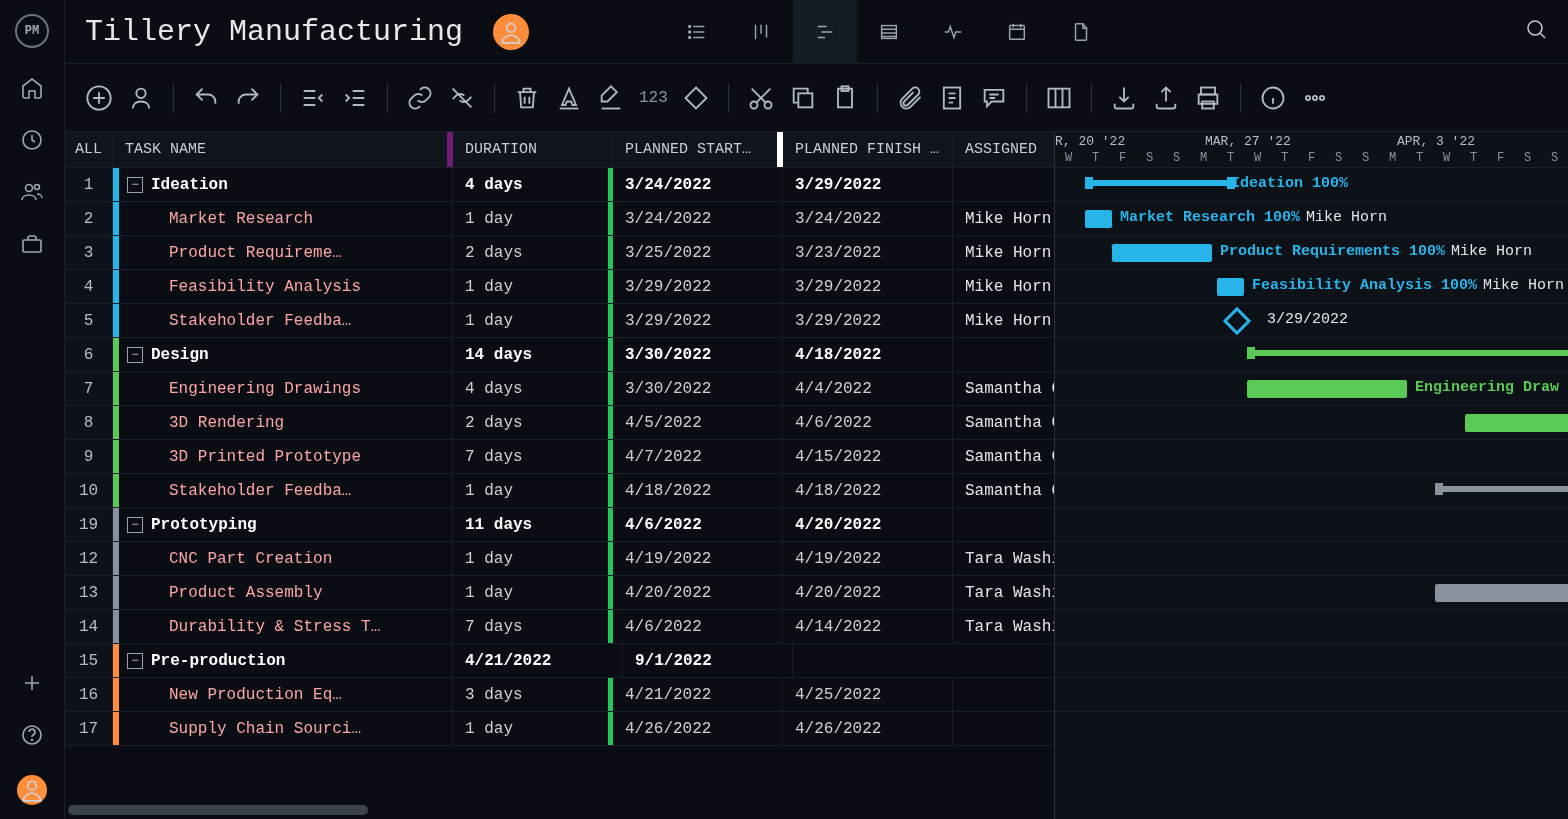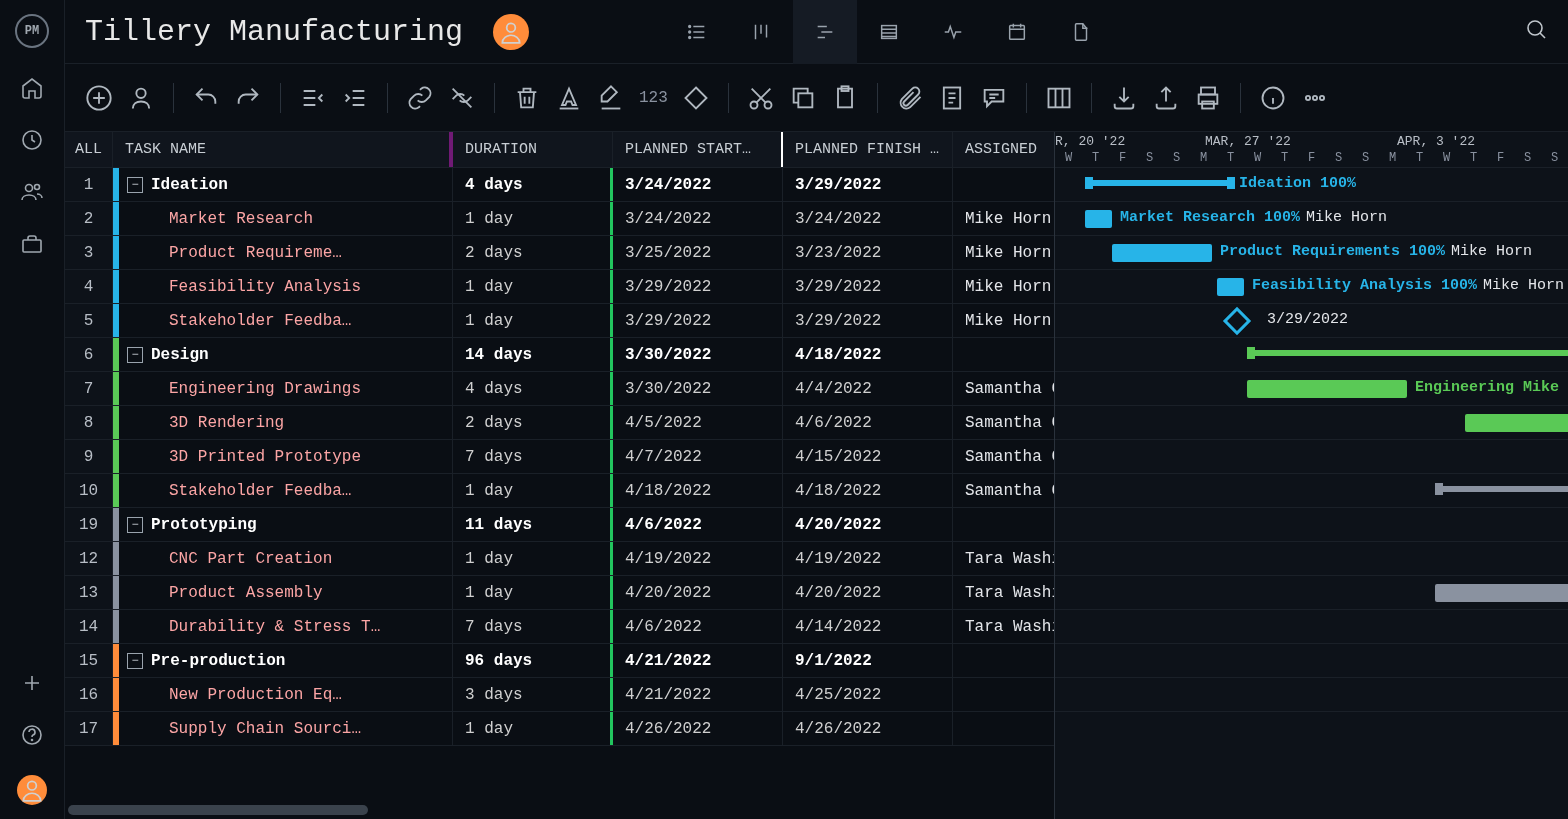--- a/index.html
+++ b/index.html
@@ -25,35 +25,35 @@
 
 .toolbar { height: 68px; border-bottom:1px solid #1a2028; display:flex; align-items:center; padding: 0 20px; gap:14px; color:#b0b8c0; }
 .toolbar .sep { width:1px; height:30px; background:#2a323c; margin:0 4px; }
 .toolbar .tbtn { width:28px; height:28px; display:flex; align-items:center; justify-content:center; cursor:pointer; }
 .toolbar .tnum { font-size:16px; color:#8a92a0; }
 
 .workarea { flex:1; display:flex; overflow:hidden; }
 .grid { width: 990px; overflow:hidden; display:flex; flex-direction:column; border-right:1px solid #2a323c; }
 .grid-head { display:flex; height:36px; background:#10151d; border-bottom:1px solid #1a2028; font-size:15px; color:#c8ced4; font-weight:500; }
 .col-idx { width:48px; display:flex; align-items:center; justify-content:center; border-right:1px solid #1a2028; }
-.col-name { width:340px; padding:0 12px; display:flex; align-items:center; border-right:4px solid #701a75; }
+.col-name { width:340px; padding:0 12px; display:flex; align-items:center; border-right:6px solid #701a75; }
 .col-dur { width:160px; padding:0 12px; display:flex; align-items:center; border-right:1px solid #1a2028; }
-.col-ps { width:170px; padding:0 12px; display:flex; align-items:center; border-right:2px solid #ffffff; }
+.col-ps { width:170px; padding:0 12px; display:flex; align-items:center; border-right:6px solid #ffffff; }
 .col-pf { width:170px; padding:0 12px; display:flex; align-items:center; border-right:1px solid #1a2028; }
 .col-asg { flex:1; padding:0 12px; display:flex; align-items:center; }
 
 .grid-body { flex:1; overflow:hidden; }
 .row { display:flex; height:34px; border-bottom:1px solid #1a2028; font-size:16px; position:relative; }
 .row .idx { width:48px; display:flex; align-items:center; justify-content:center; color:#b8bec6; background:#0d1219; border-right:1px solid #1a2028; }
 .row .namecell { width:340px; border-right:1px solid #1a2028; display:flex; align-items:center; position:relative; }
 .row .colorbar { width:6px; height:100%; }
 .row .exp { width:16px; height:16px; border:1px solid #9aa3ad; display:flex; align-items:center; justify-content:center; font-size:12px; color:#c0c6cc; margin-right:8px; }
 .row .tname { color:#fca5a5; white-space:nowrap; overflow:hidden; text-overflow:ellipsis; }
 .row.group .tname, .row.group .dur, .row.group .ps, .row.group .pf { font-weight:700; color:#fff; }
-.row .dur { width:160px; padding:0 12px; display:flex; align-items:center; border-right:3px solid #22c55e; }
+.row .dur { width:160px; padding:0 12px; display:flex; align-items:center; border-right:5px solid #22c55e; }
 .row .ps { width:170px; padding:0 12px; display:flex; align-items:center; border-right:1px solid #1a2028; }
 .row .pf { width:170px; padding:0 12px; display:flex; align-items:center; border-right:1px solid #1a2028; }
 .row .asg { flex:1; padding:0 12px; display:flex; align-items:center; white-space:nowrap; overflow:hidden; color:#e4e6ea; }
 
 .gantt { flex:1; position:relative; overflow:hidden; background:#0d1219; }
 .gantt-head { height:36px; border-bottom:1px solid #1a2028; position:relative; }
 .gantt-head .month { position:absolute; font-size:13px; color:#b8bec6; top:2px; }
 .gantt-head .days { position:absolute; bottom:2px; left:0; right:0; display:flex; }
 .gantt-head .day { font-size:12px; color:#8a92a0; text-align:center; }
 .gantt-body { position:relative; }
@@ -530,21 +530,20 @@
               <div class="asg">Tara Washing</div>
             </div>
             <div class="row group">
               <div class="idx">15</div>
               <div class="namecell">
                 <div class="colorbar c-orange"></div>
                 <div style="width:8px"></div>
                 <div class="exp">−</div>
                 <span class="tname">Pre-production</span>
               </div>
-              <div class="dur">96 days</div>
               <div class="ps">4/21/2022</div>
               <div class="pf">9/1/2022</div>
               <div class="asg"></div>
             </div>
             <div class="row">
               <div class="idx">16</div>
               <div class="namecell">
                 <div class="colorbar c-orange"></div>
                 <div style="width:50px"></div>
                 <span class="tname">New Production Eq…</span>
@@ -595,21 +594,21 @@
               <div class="day" style="width: 27.5px;">W</div>
               <div class="day" style="width: 27.5px;">T</div>
               <div class="day" style="width: 27.5px;">F</div>
               <div class="day" style="width: 27.5px;">S</div>
               <div class="day" style="width: 27.5px;">S</div>
             </div>
         </div>
         <div class="gantt-body" id="gantt-body">
             <div class="gantt-row">
               <div class="bar c-blue groupbar" style="left: 30px; width: 150px;"></div>
-              <div class="bar-label tc-blue" style="left: 184px;"><span>Ideation  100%</span></div>
+              <div class="bar-label tc-blue" style="left: 176px;"><span>Ideation  100%</span></div>
             </div>
             <div class="gantt-row">
               <div class="bar c-blue" style="left: 30px; width: 27px;"></div>
               <div class="bar-label tc-blue" style="left: 65px;"><span>Market Research  100%</span><span class="bar-sublabel">Mike Horn</span></div>
             </div>
             <div class="gantt-row">
               <div class="bar c-blue" style="left: 57px; width: 100px;"></div>
               <div class="bar-label tc-blue" style="left: 165px;"><span>Product Requirements  100%</span><span class="bar-sublabel">Mike Horn</span></div>
             </div>
             <div class="gantt-row">
@@ -618,21 +617,21 @@
             </div>
             <div class="gantt-row">
               <div class="diamond" style="left: 172px;"></div>
               <div class="bar-label" style="left: 212px; font-weight: 400; color: rgb(228, 230, 234);">3/29/2022</div>
             </div>
             <div class="gantt-row">
               <div class="bar c-green groupbar" style="left: 192px; width: 420px;"></div>
             </div>
             <div class="gantt-row">
               <div class="bar c-green" style="left: 192px; width: 160px;"></div>
-              <div class="bar-label tc-green" style="left: 360px;"><span>Engineering Mike</span></div>
+              <div class="bar-label tc-green" style="left: 360px;"><span>Engineering Draw</span></div>
             </div>
             <div class="gantt-row">
               <div class="bar c-green" style="left: 410px; width: 200px;"></div>
             </div>
             <div class="gantt-row"></div>
             <div class="gantt-row">
               <div class="bar c-gray groupbar" style="left: 380px; width: 240px;"></div>
             </div>
             <div class="gantt-row"></div>
             <div class="gantt-row"></div>

